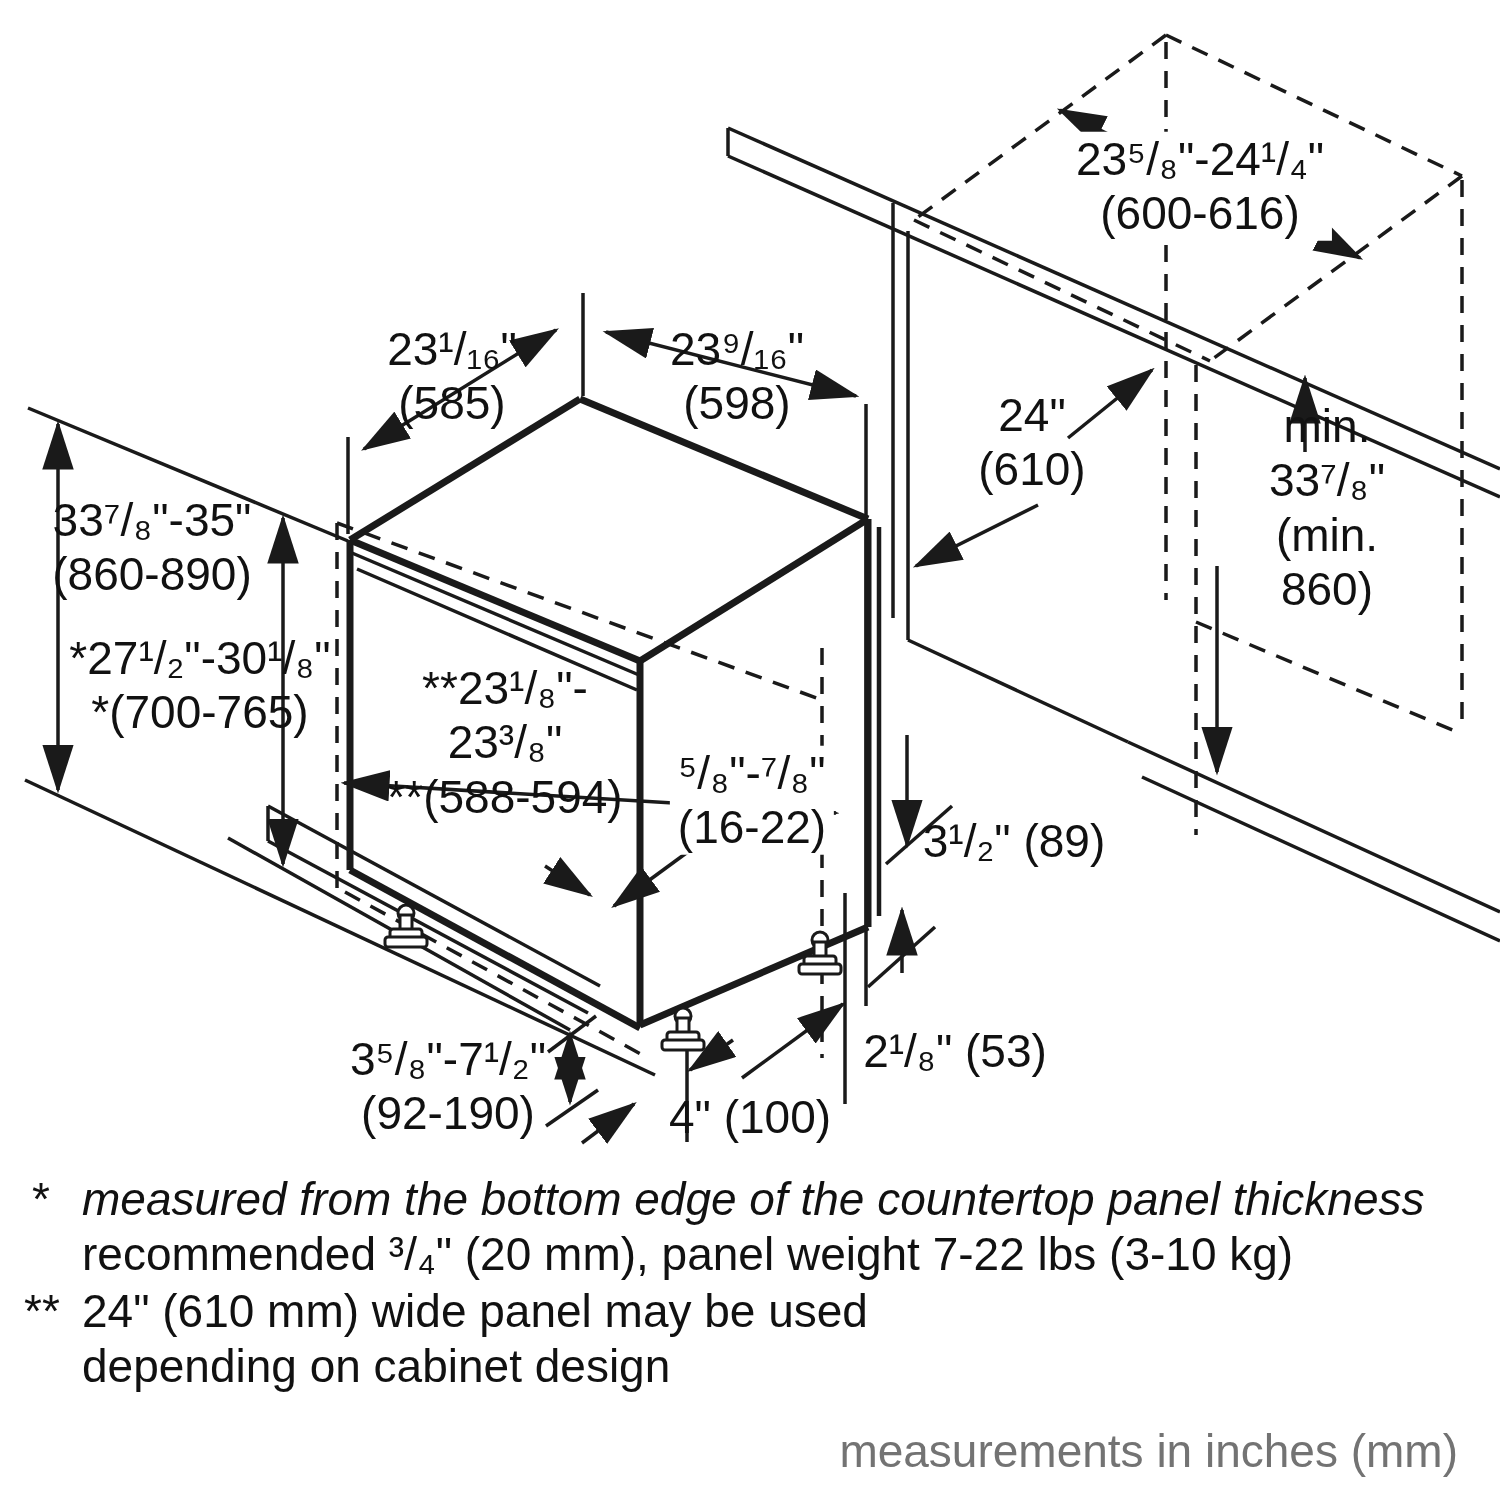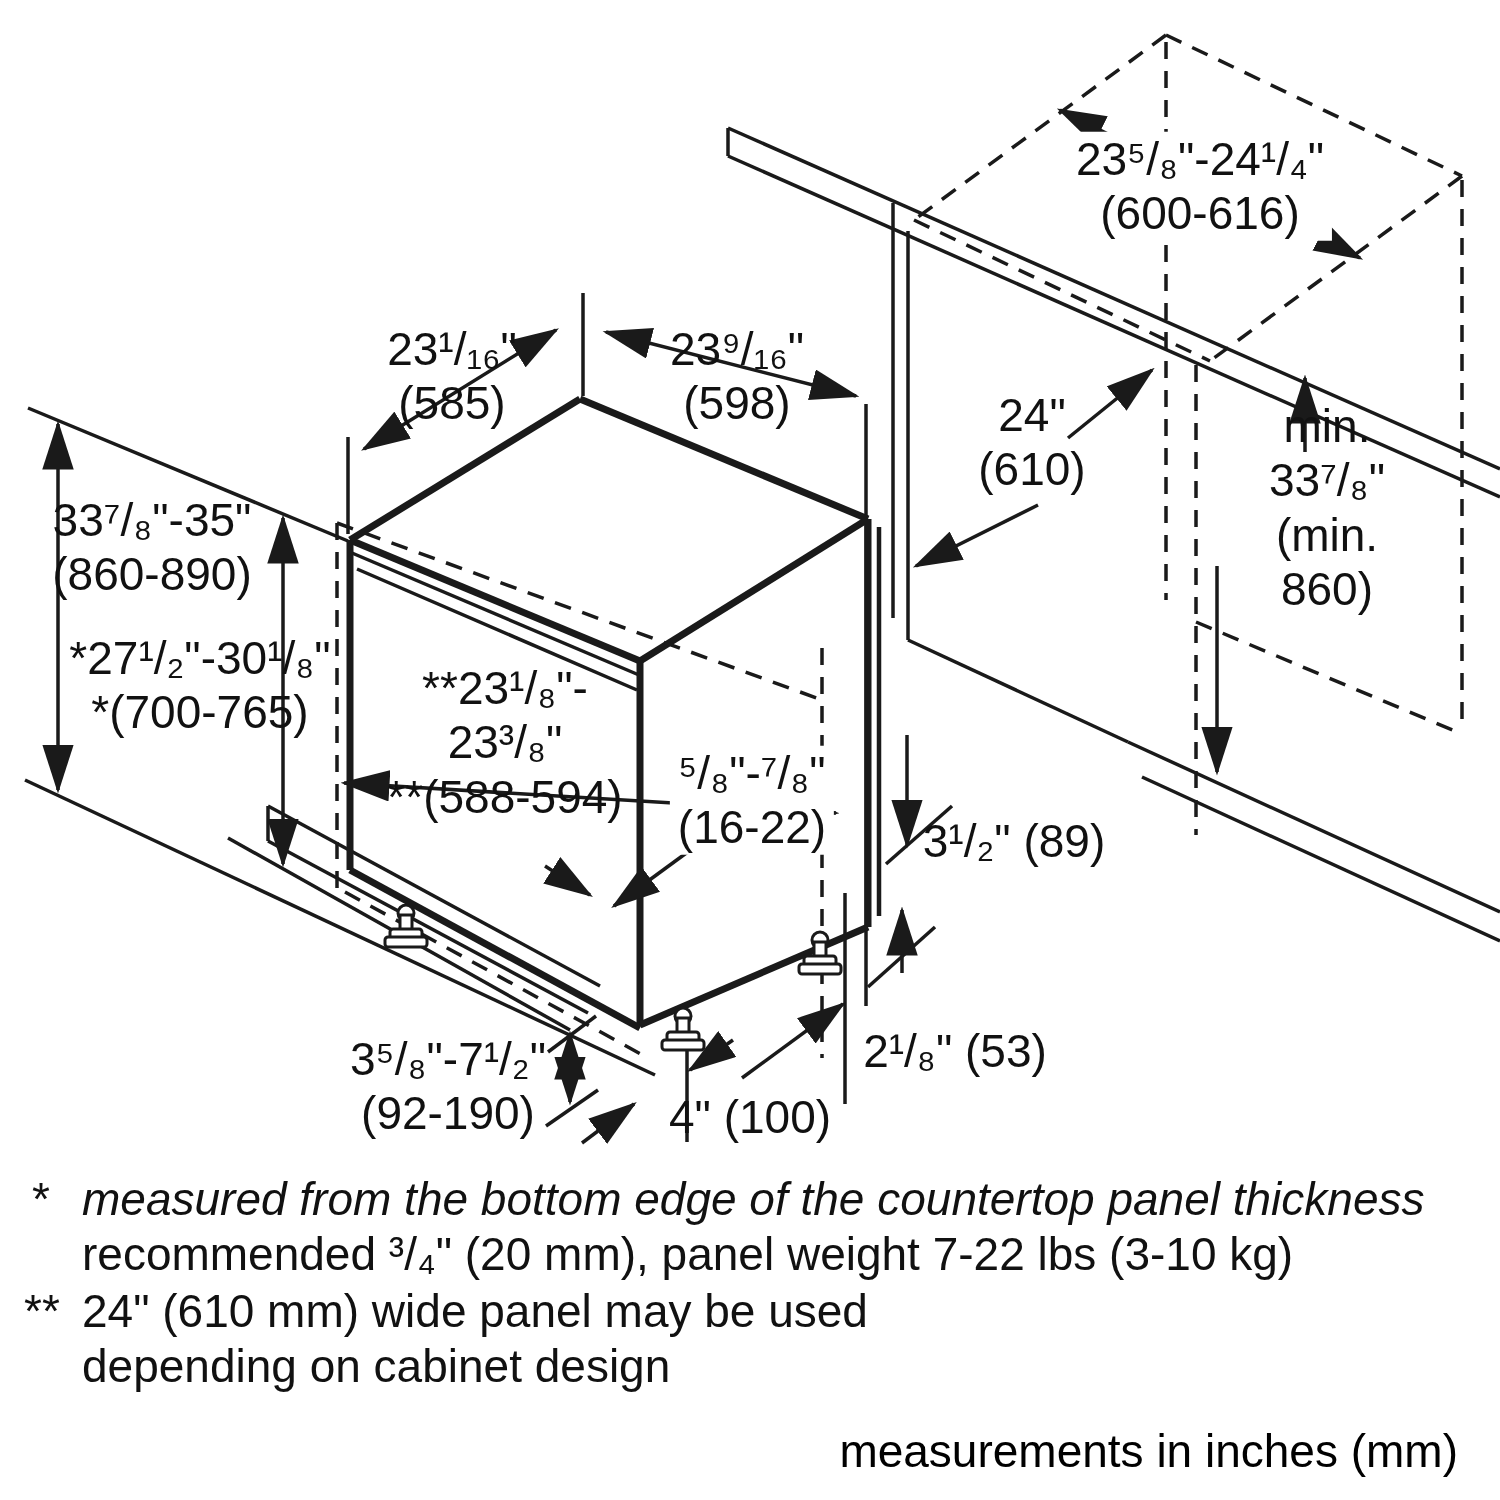--- a/index.html
+++ b/index.html
@@ -3,21 +3,21 @@
 <meta charset="utf-8">
 <style>
   html,body{margin:0;padding:0;background:#ffffff;}
   .stage{position:relative;width:1500px;height:1500px;background:#ffffff;overflow:hidden;
          font-family:"Liberation Sans", sans-serif;color:#111;}
   .stage svg{position:absolute;left:0;top:0;}
   .lbl{position:absolute;transform:translate(-50%,-50%);text-align:center;
        white-space:pre-line;font-size:46px;line-height:1.18;color:#111;}
   .lbl.bg{background:#ffffff;padding:0 8px;}
   .fn{position:absolute;font-size:46px;line-height:1.15;color:#111;white-space:pre;}
-  .footer{position:absolute;right:42px;top:1424px;font-size:46px;color:#000000;}
+  .footer{position:absolute;right:42px;top:1424px;font-size:46px;color:#737373;}
 </style>
 </head>
 <body>
 
 <div class="stage">
 
   <svg width="1500" height="1500" viewBox="0 0 1500 1500">
     <defs>
       <marker id="ah" viewBox="0 0 14 9" refX="13" refY="4.5" markerWidth="14" markerHeight="9" orient="auto-start-reverse" markerUnits="strokeWidth">
         <path d="M0,0 L14,4.5 L0,9 Z" fill="#1a1a1a"></path>

